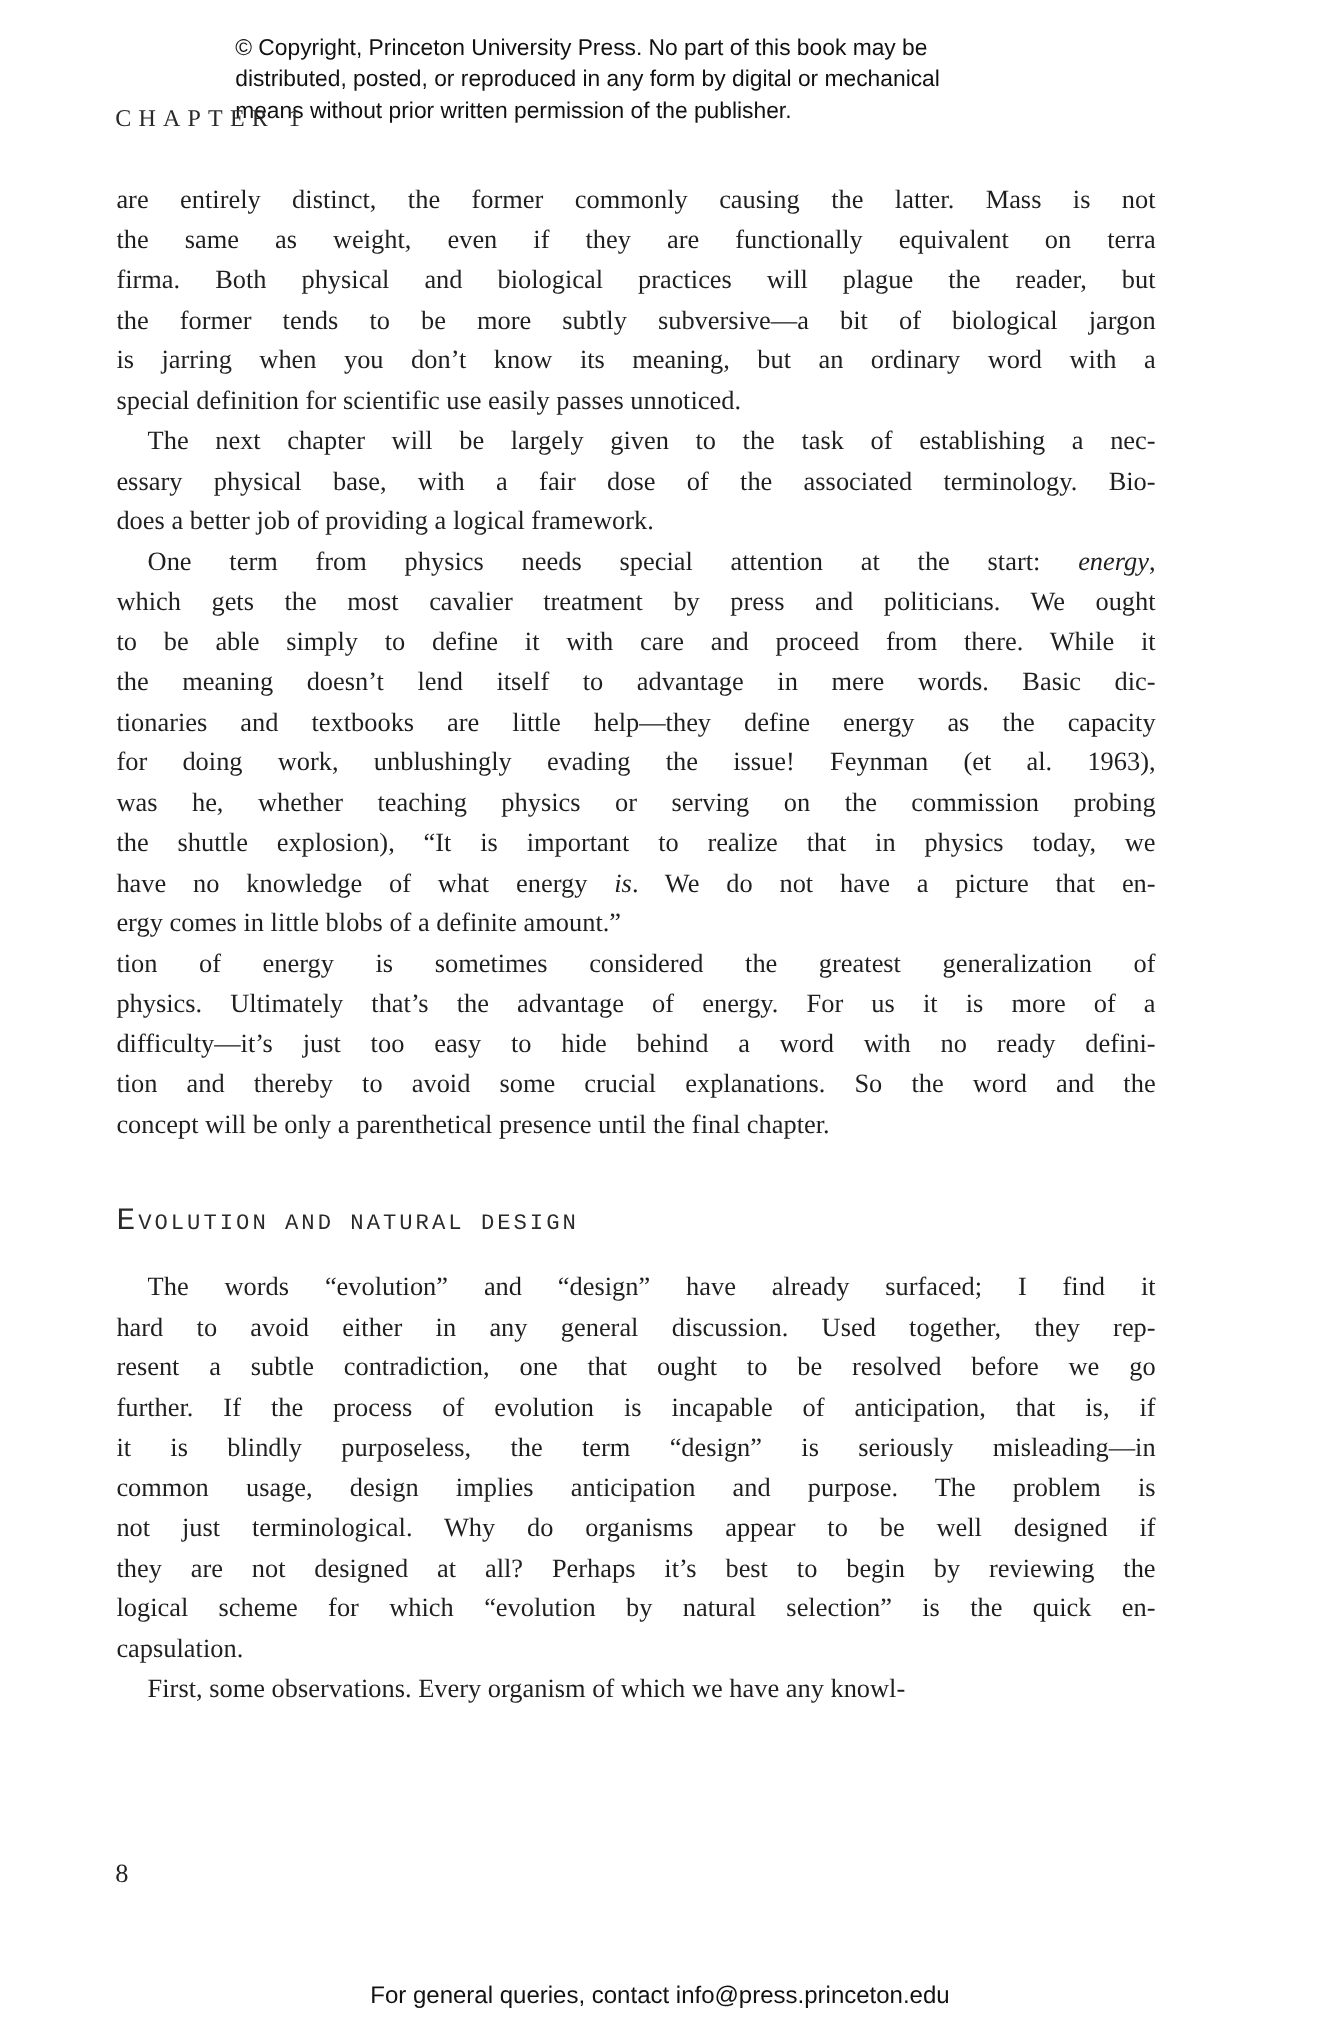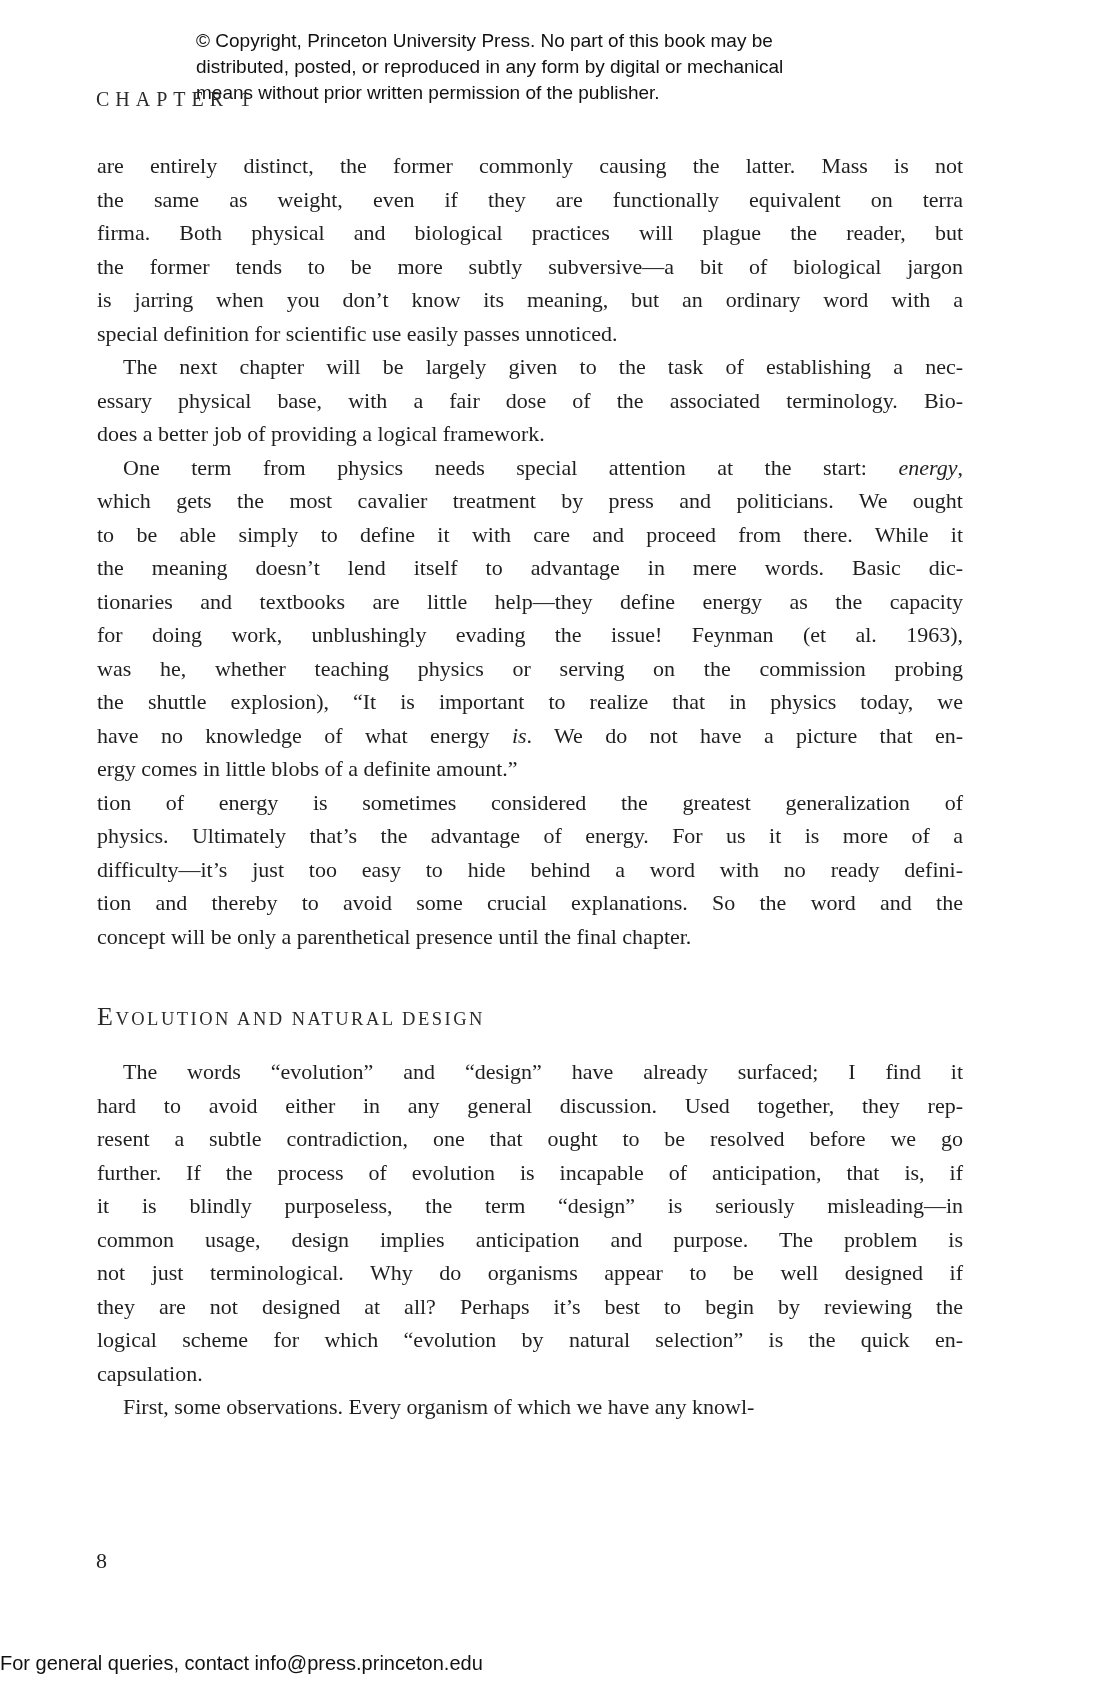--- a/index.html
+++ b/index.html
@@ -58,40 +58,41 @@
 
   .section-heading {
     margin-top: 47px;
     margin-bottom: 21px;
     height: 34px;
     line-height: 34px;
     text-transform: uppercase;
     font-size: 18.5px;
     letter-spacing: 2.5px;
     color: #2a2a2a;
+    font-family: Liberation Mono, monospace;
   }
   .section-heading::first-letter {
     font-size: 26px;
     letter-spacing: 2.5px;
   }
 
   .page-number {
     position: absolute;
     top: 1548px;
     left: 96px;
     font-size: 22px;
     color: #1f1f1f;
   }
 
   .footer {
     position: absolute;
     top: 1652px;
     left: 0;
     width: 1100px;
-    text-align: left;
+    text-align: center;
     font-family: "Liberation Sans", sans-serif;
     font-size: 20px;
     color: #111111;
   }
 
   i { font-style: italic; }
 </style>
 </head>
 <body>
 

